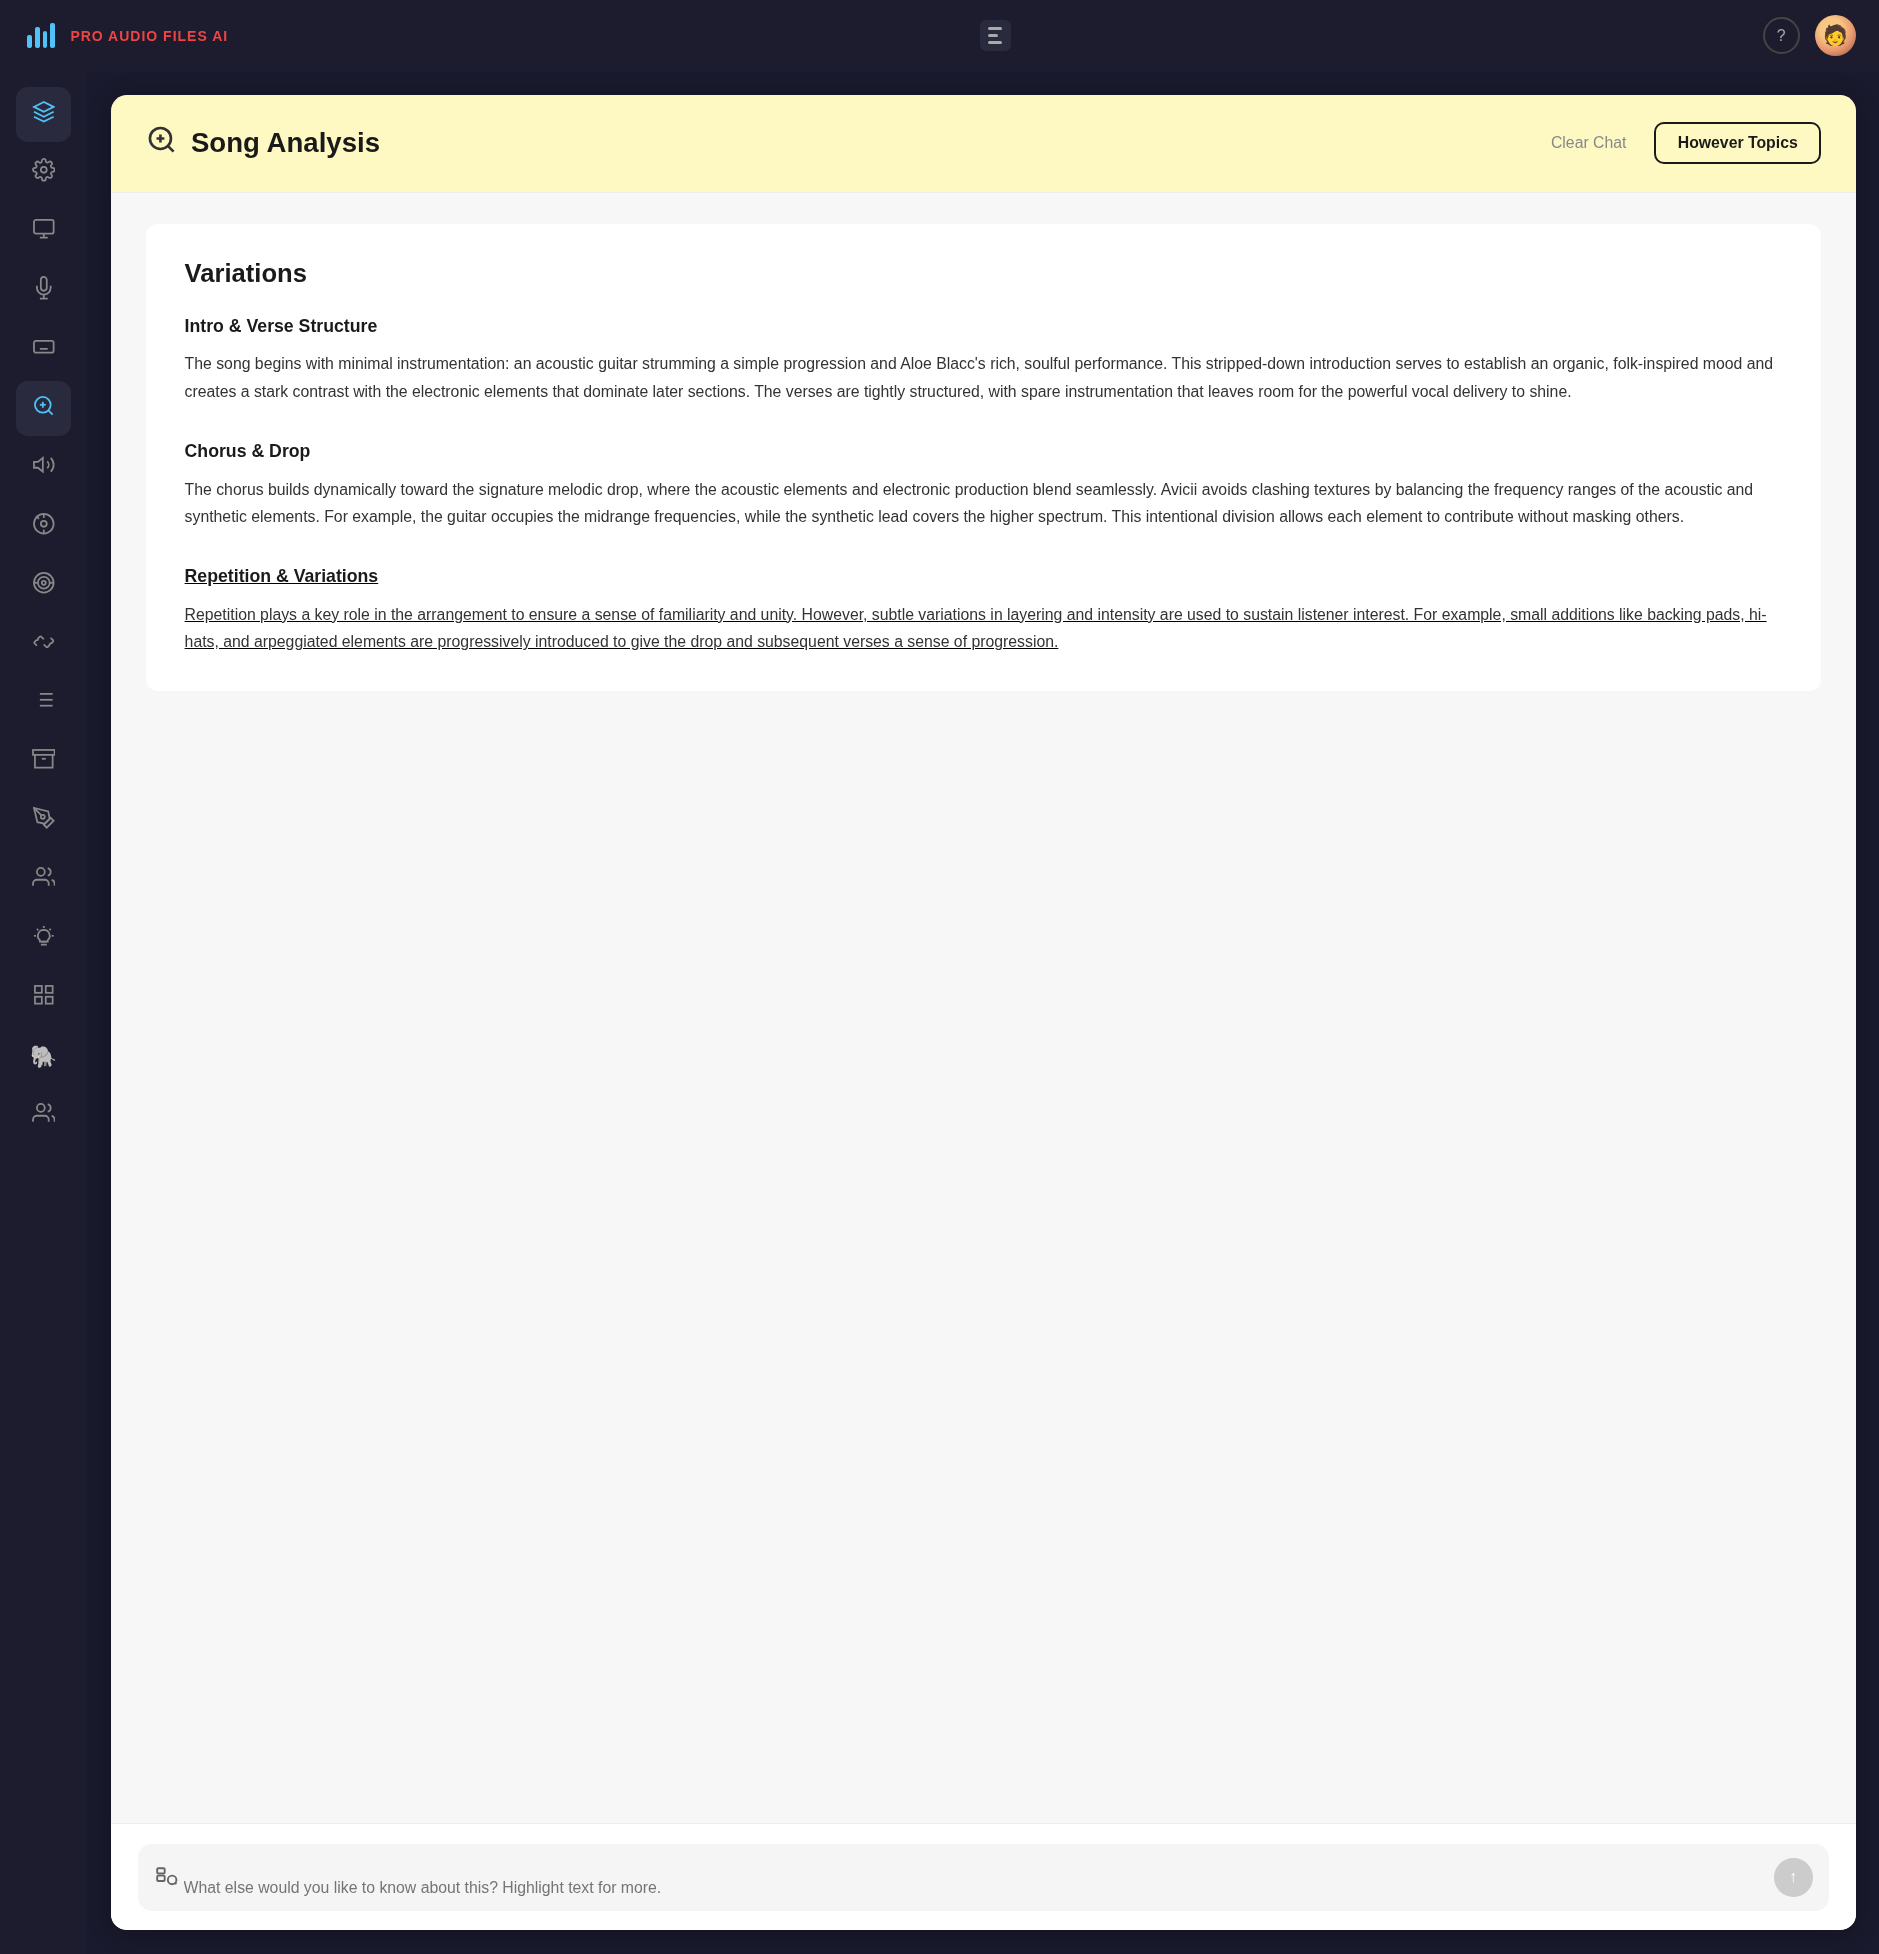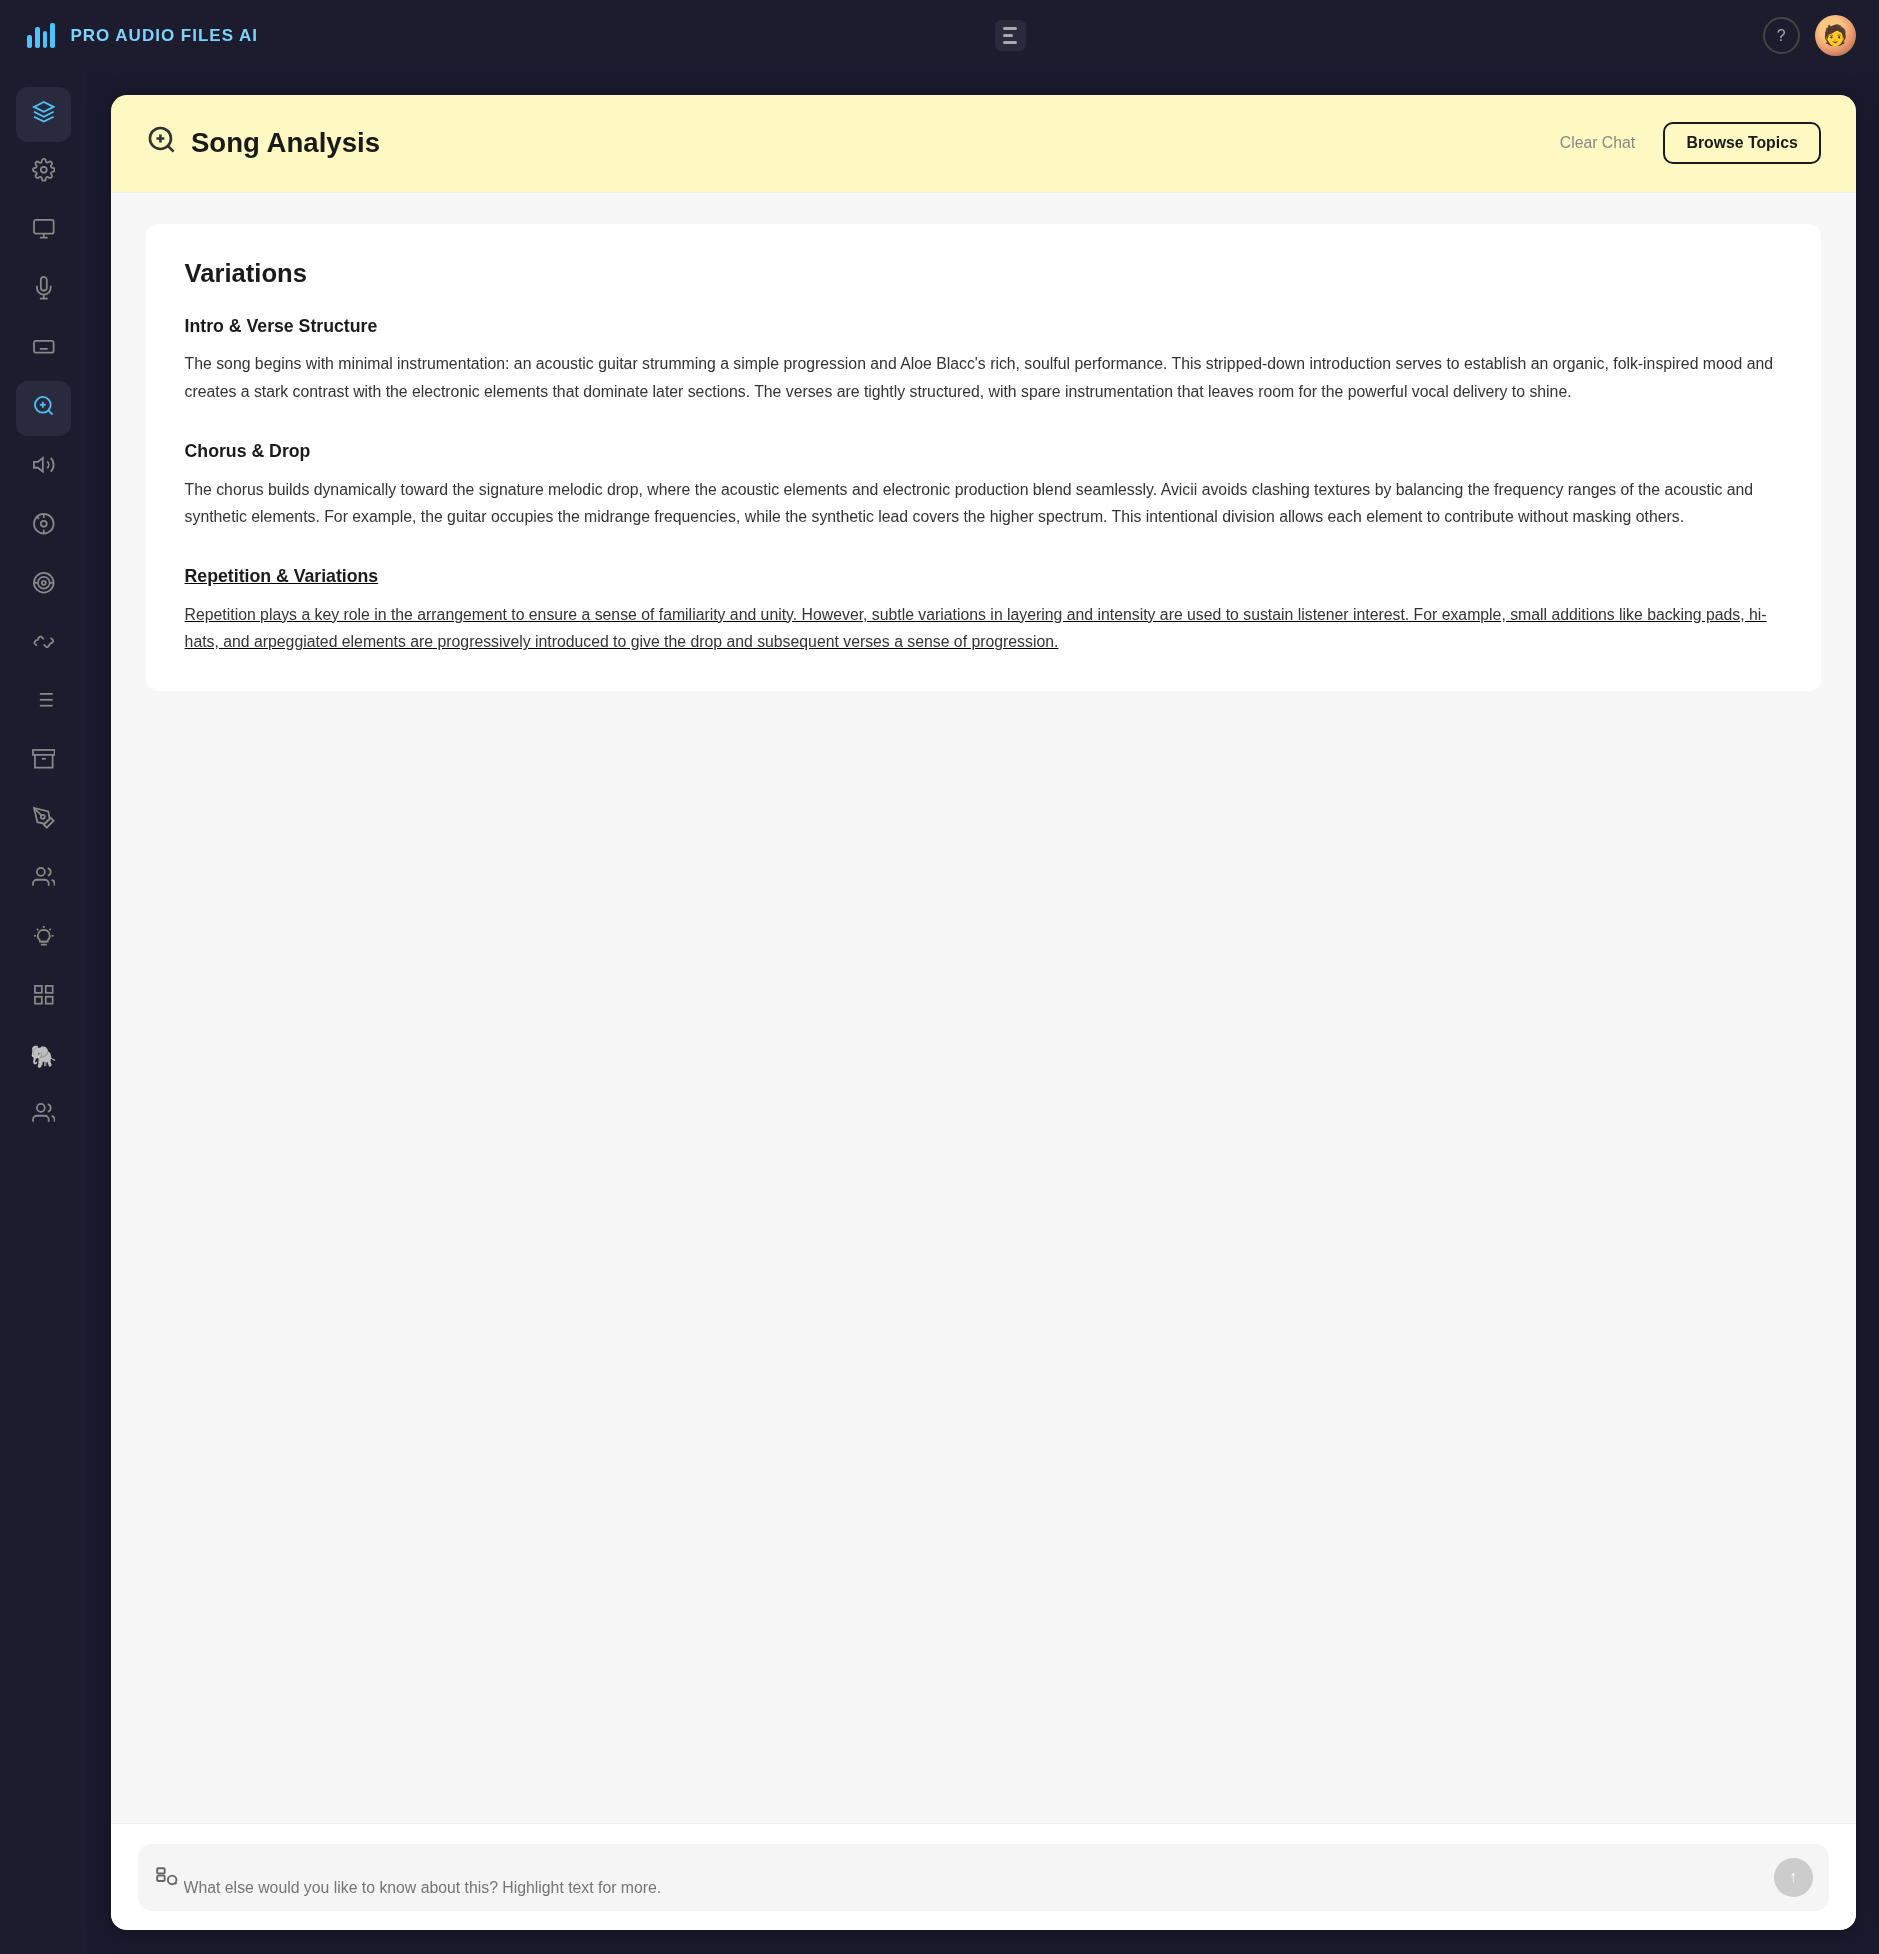--- a/index.html
+++ b/index.html
@@ -43,22 +43,22 @@
     .logo-bars span {
       background: #4fc3f7;
       border-radius: 2px;
       width: 4.9px;
     }
     .logo-bars span:nth-child(1) { height: 13.8px; }
     .logo-bars span:nth-child(2) { height: 21.7px; }
     .logo-bars span:nth-child(3) { height: 17.7px; }
     .logo-bars span:nth-child(4) { height: 25.6px; }
     .logo-text {
-      color: #7dd3fc;
-      font-size: 17px;
+      color: #ef4444;
+      font-size: 14px;
       font-weight: 700;
       letter-spacing: 1px;
     }
     .topbar-center {
       display: flex;
       align-items: center;
       gap: 7.9px;
     }
     .sidebar-toggle {
       width: 31.5px;
@@ -525,21 +525,21 @@
               <circle cx="11" cy="11" r="8"></circle>
                 <line x1="21" y1="21" x2="16.65" y2="16.65"></line>
               <line x1="8" y1="11" x2="14" y2="11"></line>
                 <line x1="11" y1="8" x2="11" y2="14"></line>
             </svg>
           </span>
           <h1 class="panel-title">Song Analysis</h1>
         </div>
         <div class="header-actions">
           <button class="clear-chat-btn">Clear Chat</button>
-          <button class="browse-topics-btn">Browse Topics</button>
+          <button class="browse-topics-btn">However Topics</button>
         </div>
       </div>
 
       <div class="panel-content">
         <div class="content-card">
           <h2 class="section-title">Variations</h2>
 
           <div class="subsection">
             <h3 class="subsection-title">Intro &amp; Verse Structure</h3>
             <p class="subsection-text">The song begins with minimal instrumentation: an acoustic guitar strumming a simple progression and Aloe Blacc's rich, soulful performance. This stripped-down introduction serves to establish an organic, folk-inspired mood and creates a stark contrast with the electronic elements that dominate later sections. The verses are tightly structured, with spare instrumentation that leaves room for the powerful vocal delivery to shine.</p>

